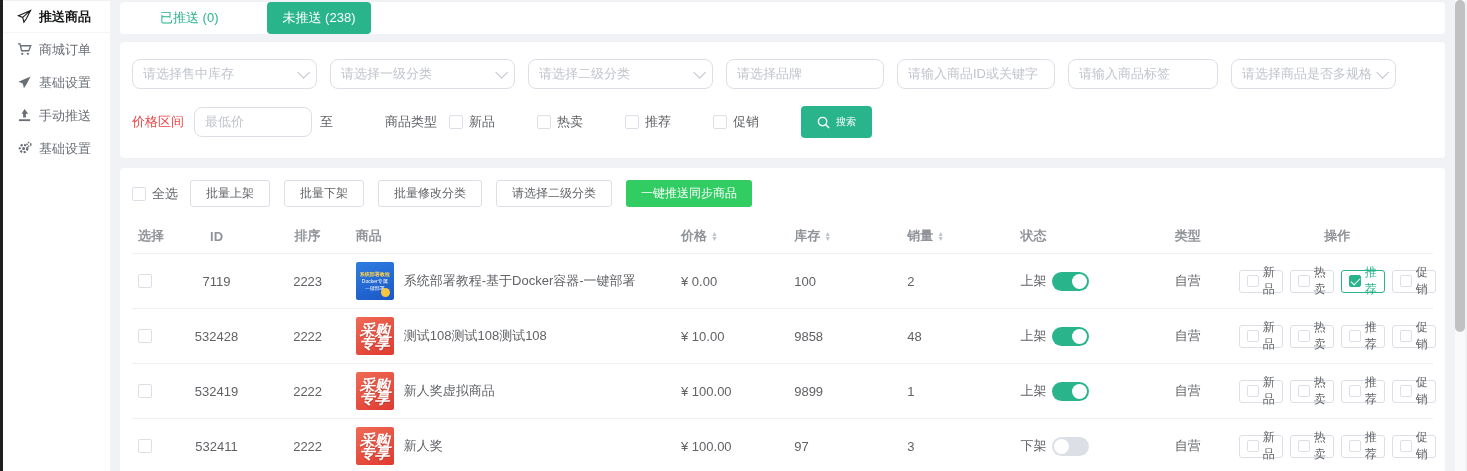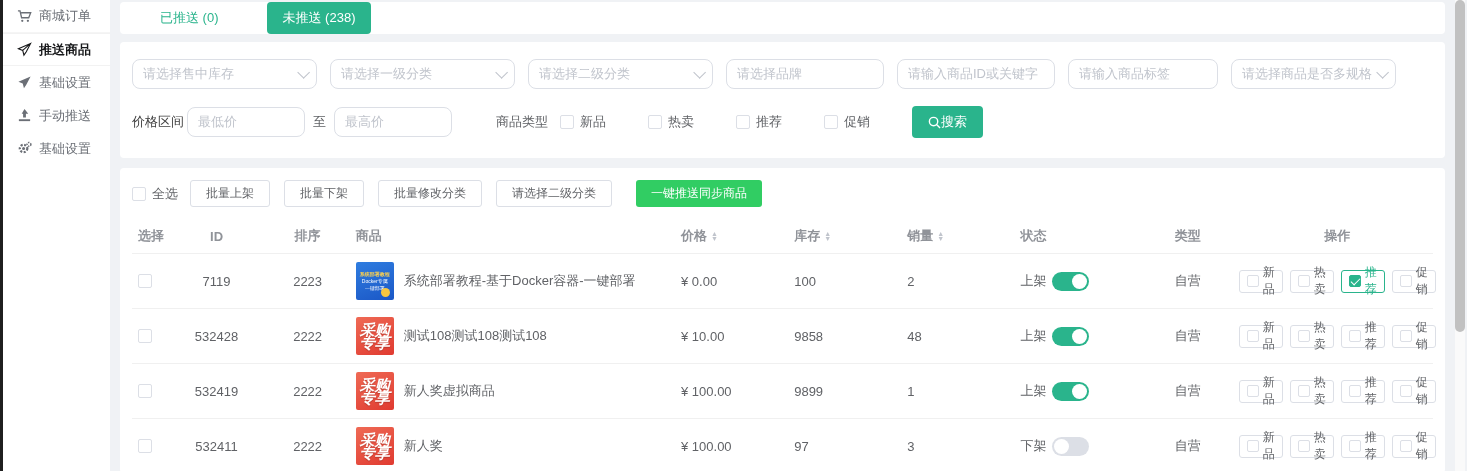--- a/index.html
+++ b/index.html
@@ -21,35 +21,35 @@
   .tabs-panel { height:38px; display:flex; align-items:center; padding-left:40px; margin-bottom:8px; }
   .tab { color:#2ab48c; margin-right:48px; cursor:pointer; }
   .tab.active { background:#2ab48c; color:#fff; padding:7px 16px; border-radius:4px; margin-right:0; }
 
   .filter-panel { padding:17px 12px 20px; margin-bottom:10px; }
   .f-row1 { display:flex; gap:13px; }
   .fld { height:30px; border:1px solid #dcdfe6; border-radius:8px; display:flex; align-items:center; justify-content:space-between; padding:0 10px; color:#c0c4cc; background:#fff; }
   .fld.w1 { width:185px; } .fld.w2 { width:158px; } .fld.w3 { width:150px; } .fld.w4 { width:165px; }
   .chev { width:9px; height:9px; border-right:1px solid #c0c4cc; border-bottom:1px solid #c0c4cc; transform:rotate(45deg) translateY(-3px); flex:none; }
   .f-row2 { display:flex; align-items:center; margin-top:17px; }
-  .f-label { color:#404040; margin-right:3px; }
+  .f-label { color:#ef4444; margin-right:10px; }
   .price-inp { width:118px; }
   .to { margin:0 8px; color:#606266; }
   .type-label { margin-left:44px; margin-right:12px; color:#606266; }
   .ckb-wrap { display:flex; align-items:center; margin-right:42px; color:#606266; cursor:pointer; }
   .cb { width:14px; height:14px; border:1px solid #dcdfe6; border-radius:2px; background:#fff; display:inline-block; flex:none; }
   .ckb-wrap .cb { margin-right:6px; }
-  .search-btn { background:#2ab48c; color:#fff; border:none; border-radius:4px; height:32px; padding:0 16px; display:flex; align-items:center; gap:0; font-size:13px; cursor:pointer; }
+  .search-btn { background:#2ab48c; color:#fff; border:none; border-radius:4px; height:32px; padding:0 16px; display:flex; align-items:center; gap:6px; font-size:10px; cursor:pointer; }
 
   .table-panel { flex:1; padding:12px 12px 0; }
   .batch-row { display:flex; align-items:center; }
   .batch-row .cb { margin-right:6px; }
   .sel-all-label { margin-right:12px; }
   .batch-btn { height:27px; background:#fff; border:1px solid #dcdfe6; border-radius:3px; padding:0 15px; margin-right:14px; font-size:12px; color:#606266; cursor:pointer; }
-  .sync-btn { height:27px; background:#31cd63; border:none; border-radius:3px; padding:0 15px; margin-left:10px; font-size:12px; color:#fff; cursor:pointer; }
+  .sync-btn { height:27px; background:#31cd63; border:none; border-radius:3px; padding:0 15px; font-size:12px; color:#fff; cursor:pointer; }
 
   
   .tbl { margin-top:12px; }
   .tr { display:flex; align-items:center; }
   .tr.head { height:34px; color:#909399;font-weight:bold; }
   .tr.row { height:55px; border-top:1px solid #f0f0f0; }
   .tr.row:first-of-type { border-top:none; }
   .td { flex:none; display:flex; align-items:center; }
   .c-sel { width:3.2%; padding-left:6px; }
   .c-id { width:6.6%; justify-content:center; }
@@ -78,38 +78,38 @@
   .tagbtn.checked .tcb { background:#2ab48c; border-color:#2ab48c; }
   .tagbtn.checked .tcb::after { content:""; position:absolute; left:3px; top:0px; width:4px; height:8px; border-right:1.5px solid #fff; border-bottom:1.5px solid #fff; transform:rotate(45deg); }
 
   .scrollbar { position:fixed; right:2px; top:0; width:10px; height:471px; background:#fafafa; }
   .scroll-thumb { width:10px; height:332px; background:#c1c1c1; border-radius:5px; }
 </style>
 </head>
 <body>
 
 <div class="sidebar">
+  <div class="side-item active">
+    <span class="s-icon">
+      <svg width="15" height="15" viewBox="0 0 16 16">
+          <path d="M14.5 1.5L1.5 7.2l4.6 1.8 1.3 5 2.5-3.6 4.6-8.9z M6.1 9l8.4-7.5" fill="none" stroke="currentColor" stroke-width="1.2"></path>
+        </svg>
+    </span>
+    <span>推送商品</span>
+  </div>
   <div class="side-item">
     <span class="s-icon">
       <svg width="15" height="15" viewBox="0 0 16 16">
           <path d="M1 2h2.2l1.7 7.3h7.6L14.6 4H4.4" fill="none" stroke="currentColor" stroke-width="1.4"></path>
           <circle cx="5.6" cy="12.6" r="1.2" fill="currentColor"></circle>
           <circle cx="11.6" cy="12.6" r="1.2" fill="currentColor"></circle>
         </svg>
     </span>
     <span>商城订单</span>
   </div>
-  <div class="side-item active">
-    <span class="s-icon">
-      <svg width="15" height="15" viewBox="0 0 16 16">
-          <path d="M14.5 1.5L1.5 7.2l4.6 1.8 1.3 5 2.5-3.6 4.6-8.9z M6.1 9l8.4-7.5" fill="none" stroke="currentColor" stroke-width="1.2"></path>
-        </svg>
-    </span>
-    <span>推送商品</span>
-  </div>
   <div class="side-item">
     <span class="s-icon">
       <svg width="15" height="15" viewBox="0 0 16 16">
           <path d="M14.5 1.5L1.5 7.2l4.6 1.8 1.3 5 2.5-3.6 4.6-8.9z" fill="currentColor"></path>
         </svg>
     </span>
     <span>基础设置</span>
   </div>
   <div class="side-item">
     <span class="s-icon">
@@ -166,23 +166,20 @@
         <span>请选择商品是否多规格</span>
         <span class="chev"></span>
       </div>
     </div>
     <div class="f-row2">
       <span class="f-label">价格区间</span>
       <div class="fld price-inp">
         <span>最低价</span>
       </div>
       <span class="to">至</span>
-      <div class="fld price-inp">
-        <span>最高价</span>
-      </div>
       <span class="type-label">商品类型</span>
       <span class="ckb-wrap">
           <span class="cb"></span>
           <span>新品</span>
         </span>
       <span class="ckb-wrap">
           <span class="cb"></span>
           <span>热卖</span>
         </span>
       <span class="ckb-wrap">

